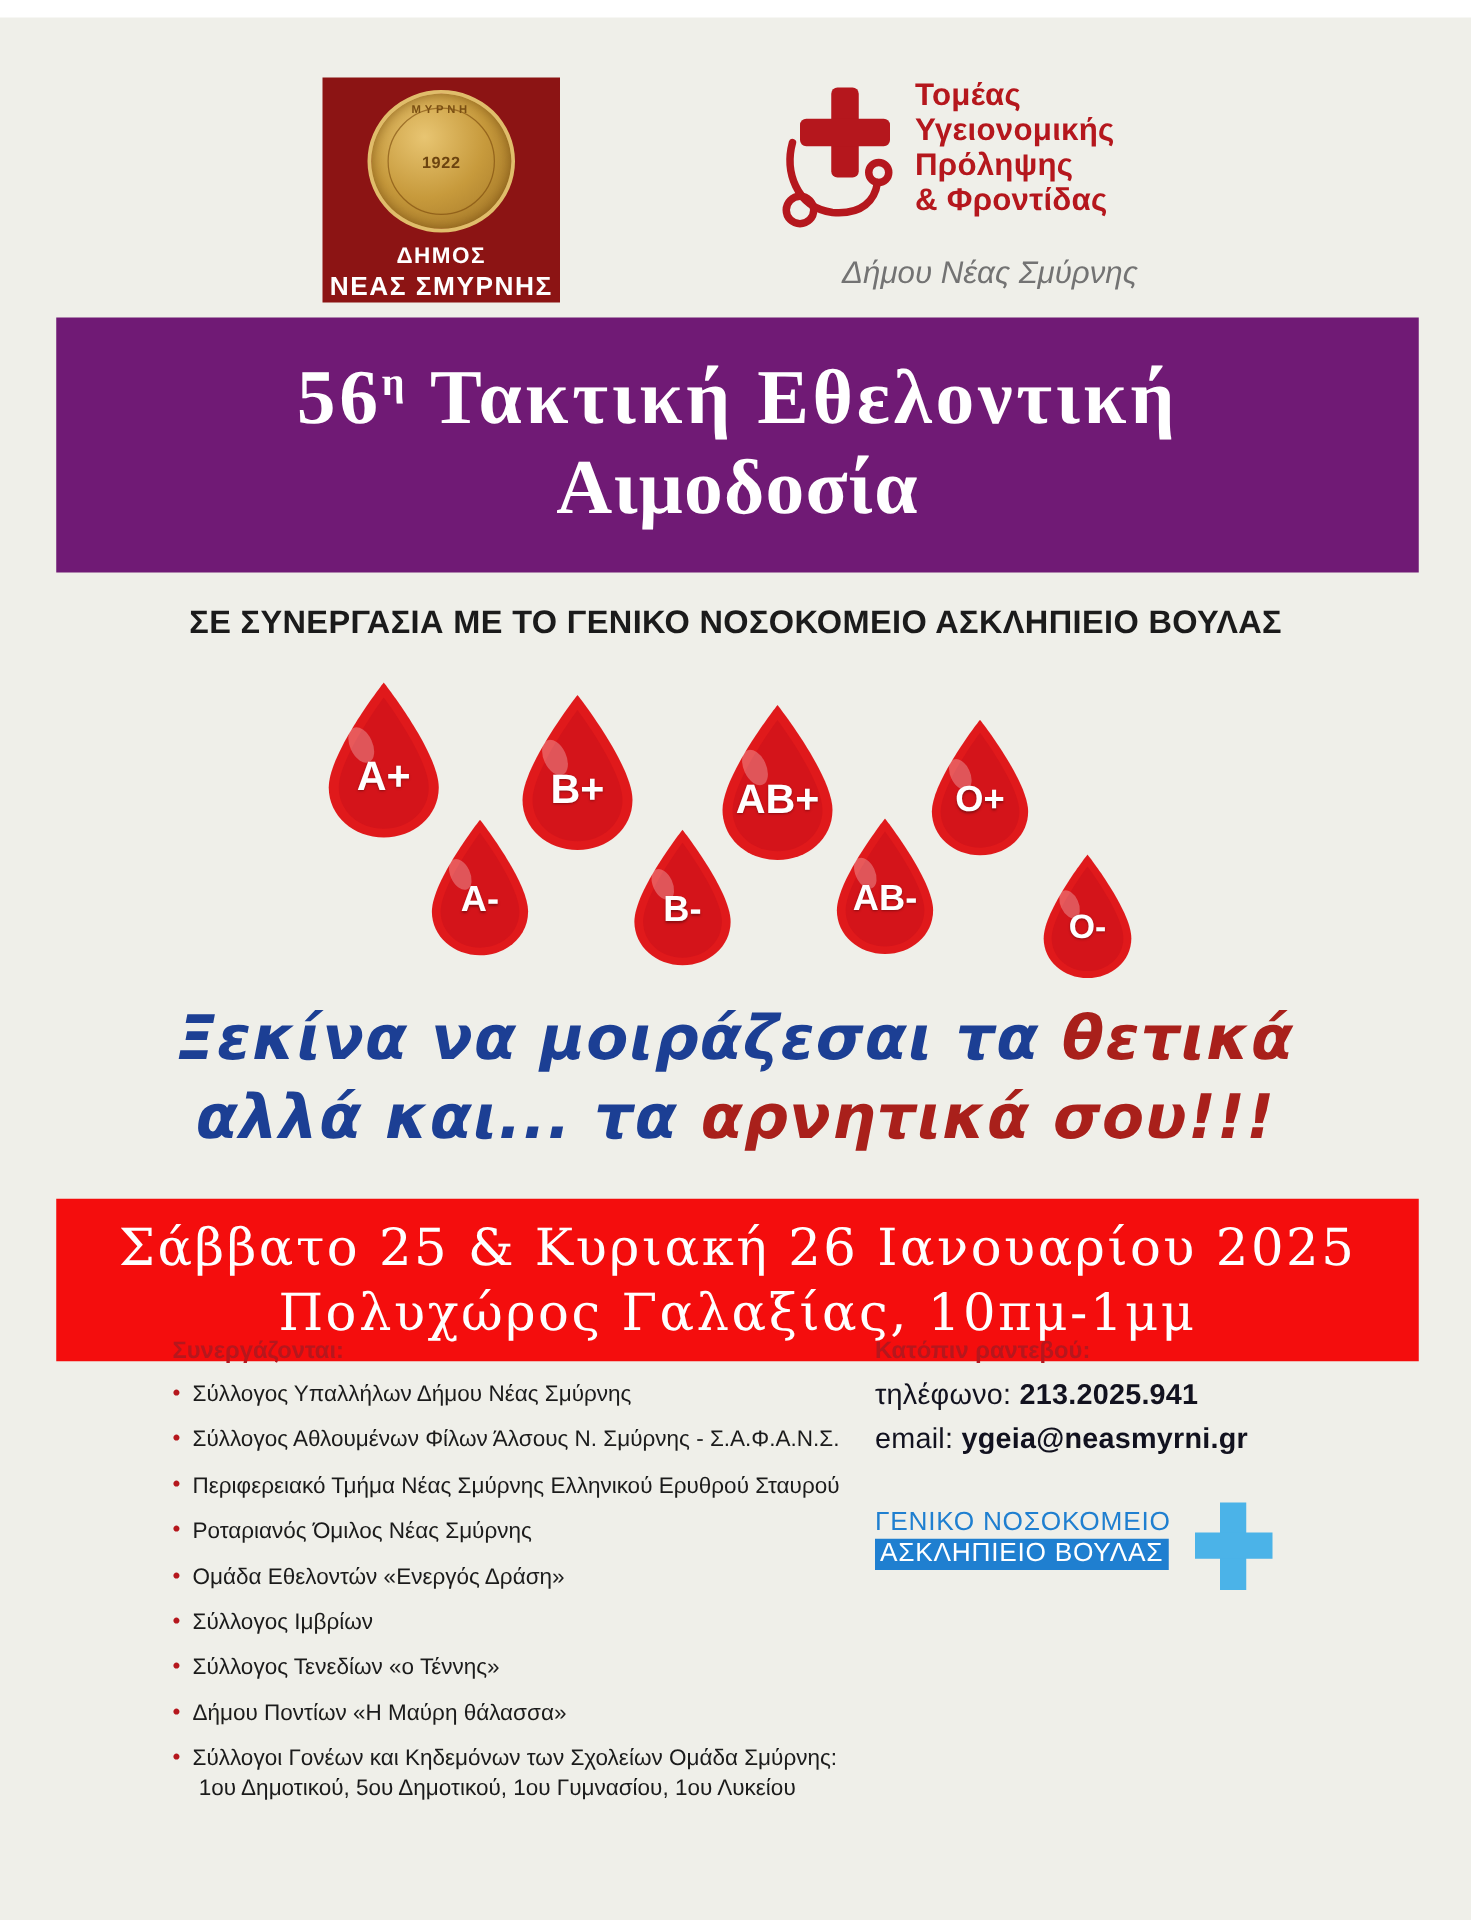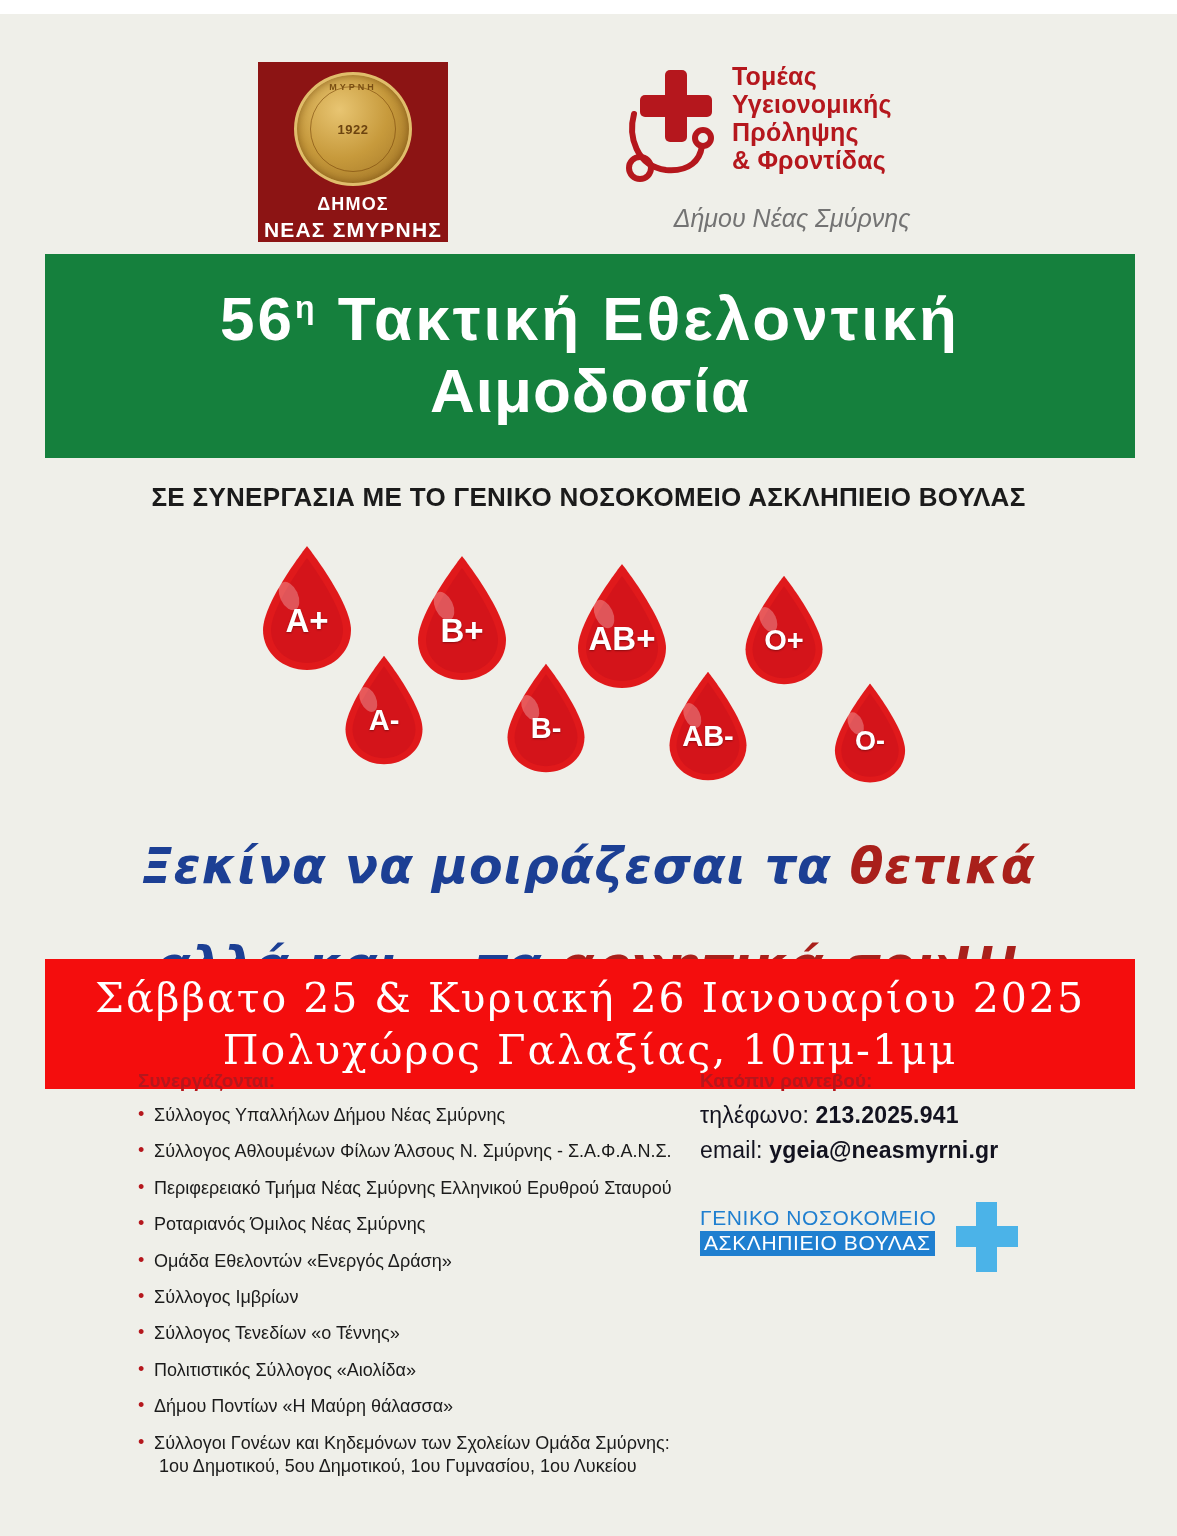--- a/index.html
+++ b/index.html
@@ -162,26 +162,27 @@
     text-align: center;
   }
 
   
   .title-banner {
     position: absolute;
     left: 45px;
     top: 240px;
     width: 1090px;
     height: 204px;
-    background: #15803d;
+    background: #701a75;
     display: flex;
     flex-direction: column;
     align-items: center;
     justify-content: center;
     box-sizing: border-box;
+    font-family: Liberation Serif, serif;
   }
   .title-line1 {
     color: #ffffff;
     font-size: 62px;
     font-weight: bold;
     letter-spacing: 3px;
     line-height: 1.05;
     white-space: nowrap;
   }
   .title-line1 sup {
@@ -246,21 +247,20 @@
     text-align: center;
   }
   .slogan .l {
     font-family: "DejaVu Sans", sans-serif;
     font-style: italic;
     font-weight: bold;
     font-size: 49px;
     color: #1c3f94;
     line-height: 1.28;
     letter-spacing: 1px;
-    margin-top: 36px;
   }
   .slogan .hl { color: #a9201b; }
 
   
   .date-banner {
     position: absolute;
     left: 45px;
     top: 945px;
     width: 1090px;
     height: 130px;
@@ -480,21 +480,21 @@
 
     <div class="drop small" style="left:500px; top:118px;">
       <svg viewBox="0 0 104 128" width="92" height="112">
         <path d="M52 2 C52 2 96 58 96 86 C96 109 76 126 52 126 C28 126 8 109 8 86 C8 58 52 2 52 2 Z" fill="#e0191b"></path>
         <path d="M52 14 C52 14 88 62 88 86 C88 105 72 119 52 119 C32 119 16 105 16 86 C16 62 52 14 52 14 Z" fill="#d4141a"></path>
         <ellipse cx="34" cy="52" rx="9" ry="15" fill="rgba(255,255,255,.28)" transform="rotate(-25 34 52)"></ellipse>
       </svg>
       <div class="label">B-</div>
     </div>
 
-    <div class="drop small" style="left:662px; top:126px;">
+    <div class="drop small" style="left:662px; top:109px;">
       <svg viewBox="0 0 104 128" width="92" height="112">
         <path d="M52 2 C52 2 96 58 96 86 C96 109 76 126 52 126 C28 126 8 109 8 86 C8 58 52 2 52 2 Z" fill="#e0191b"></path>
         <path d="M52 14 C52 14 88 62 88 86 C88 105 72 119 52 119 C32 119 16 105 16 86 C16 62 52 14 52 14 Z" fill="#d4141a"></path>
         <ellipse cx="34" cy="52" rx="9" ry="15" fill="rgba(255,255,255,.28)" transform="rotate(-25 34 52)"></ellipse>
       </svg>
       <div class="label">AB-</div>
     </div>
 
     <div class="drop small" style="left:828px; top:138px; width:84px; height:102px;">
       <svg viewBox="0 0 104 128" width="84" height="102">
@@ -525,21 +525,20 @@
     <div class="col-left">
       <h4>Συνεργάζονται:</h4>
       <ul>
         <li>Σύλλογος Υπαλλήλων Δήμου Νέας Σμύρνης</li>
         <li>Σύλλογος Αθλουμένων Φίλων Άλσους Ν. Σμύρνης - Σ.Α.Φ.Α.Ν.Σ.</li>
         <li>Περιφερειακό Τμήμα Νέας Σμύρνης Ελληνικού Ερυθρού Σταυρού</li>
         <li>Ροταριανός Όμιλος Νέας Σμύρνης</li>
         <li>Ομάδα Εθελοντών «Ενεργός Δράση»</li>
         <li>Σύλλογος Ιμβρίων</li>
         <li>Σύλλογος Τενεδίων «ο Τέννης»</li>
-        <li>Πολιτιστικός Σύλλογος «Αιολίδα»</li>
         <li>Δήμου Ποντίων «Η Μαύρη θάλασσα»</li>
         <li>
           <span>Σύλλογοι Γονέων και Κηδεμόνων των Σχολείων Ομάδα Σμύρνης:</span>
           <span class="sub">1ου Δημοτικού, 5ου Δημοτικού, 1ου Γυμνασίου, 1ου Λυκείου</span>
         </li>
       </ul>
     </div>
 
     <div class="col-right">
       <h4>Κατόπιν ραντεβού:</h4>

